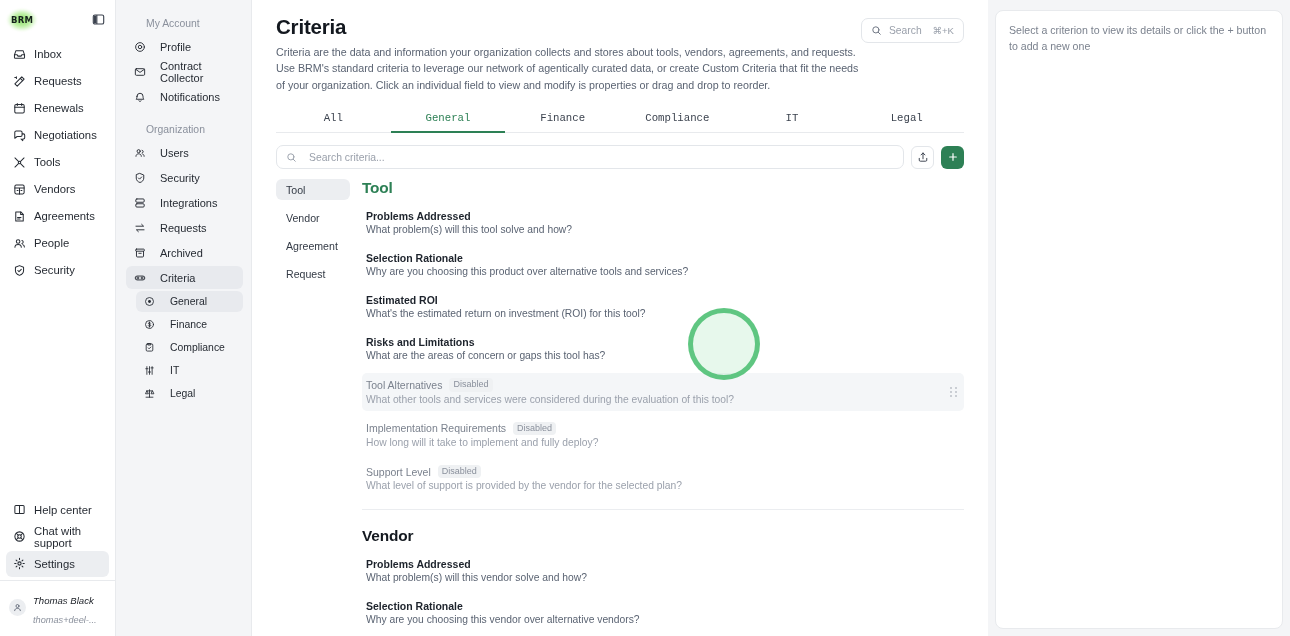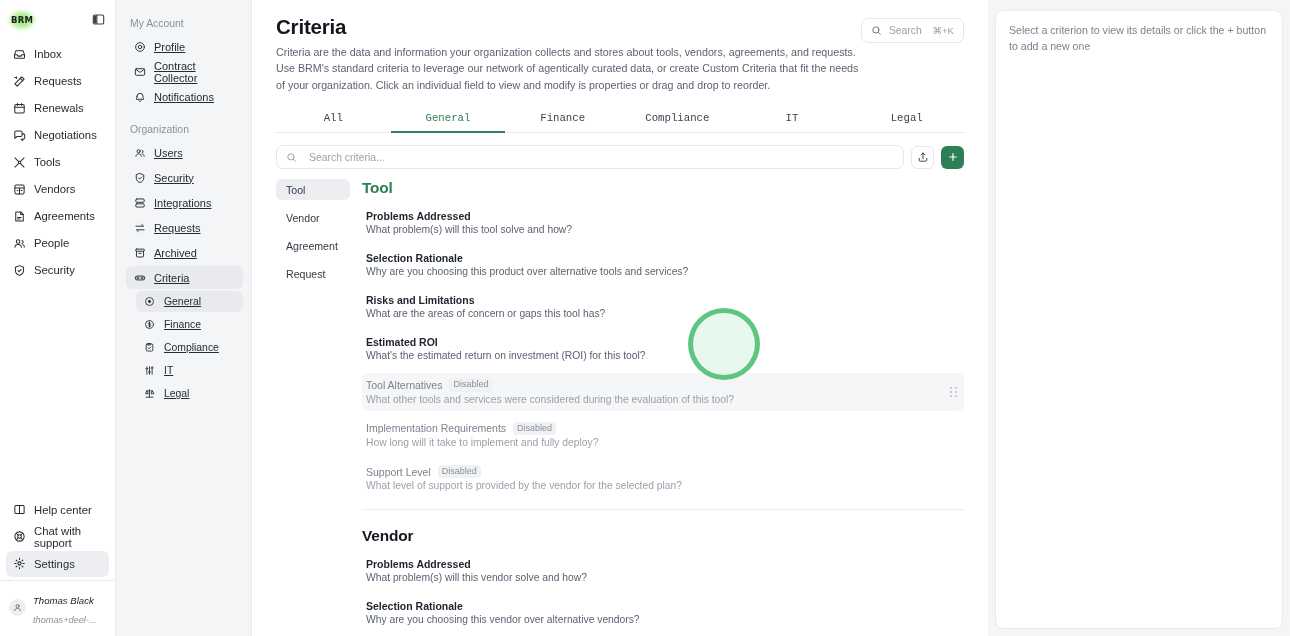--- a/index.html
+++ b/index.html
@@ -89,32 +89,32 @@
   .secondary-nav {
     width: 136px; height: 636px;
     background: #f4f5f7;
     border-right: 1px solid #e8eaed;
     flex: 0 0 136px;
     padding: 18px 8px 0 10px;
   }
   .sec-group-title {
     font-size: 10.4px; color: #8a909c;
     padding: 0 0 6px 4px;
+    margin-left: 16px;
   }
   .sec-group + .sec-group { margin-top: 16px; }
   .sec-item {
-    display: flex; align-items: center; gap: 8px;
+    display: flex; align-items: center; gap: 14px;
     height: 23px;
     padding: 0 7px;
     border-radius: 6px;
     margin-bottom: 2px;
     cursor: pointer;
     color: #262b33;
     font-size: 11px;
-    text-decoration: underline;
   }
   .sec-item.active { background: #e8eaee; }
   .sec-item .ico { width: 13px; height: 13px; flex: 0 0 13px; display:flex; align-items:center; justify-content:center; }
   .sec-sub {
     margin-left: 10px;
   }
   .sec-sub .sec-item { font-size: 10.4px; height: 21px; }
 
   
   .main {
@@ -688,30 +688,30 @@
 
             <div class="crit-row">
               <div class="crit-head">
                 <span class="crit-name">Selection Rationale</span>
               </div>
               <div class="crit-desc">Why are you choosing this product over alternative tools and services?</div>
             </div>
 
             <div class="crit-row">
               <div class="crit-head">
+                <span class="crit-name">Estimated ROI</span>
+              </div>
+              <div class="crit-desc">What's the estimated return on investment (ROI) for this tool?</div>
+            </div>
+
+            <div class="crit-row">
+              <div class="crit-head">
                 <span class="crit-name">Risks and Limitations</span>
               </div>
               <div class="crit-desc">What are the areas of concern or gaps this tool has?</div>
-            </div>
-
-            <div class="crit-row">
-              <div class="crit-head">
-                <span class="crit-name">Estimated ROI</span>
-              </div>
-              <div class="crit-desc">What's the estimated return on investment (ROI) for this tool?</div>
             </div>
 
             <div class="crit-row disabled hovered">
               <div class="crit-head">
                 <span class="crit-name">Tool Alternatives</span>
                 <span class="badge">Disabled</span>
               </div>
               <div class="crit-desc">What other tools and services were considered during the evaluation of this tool?</div>
               <span class="drag-handle">
                 <i></i>

